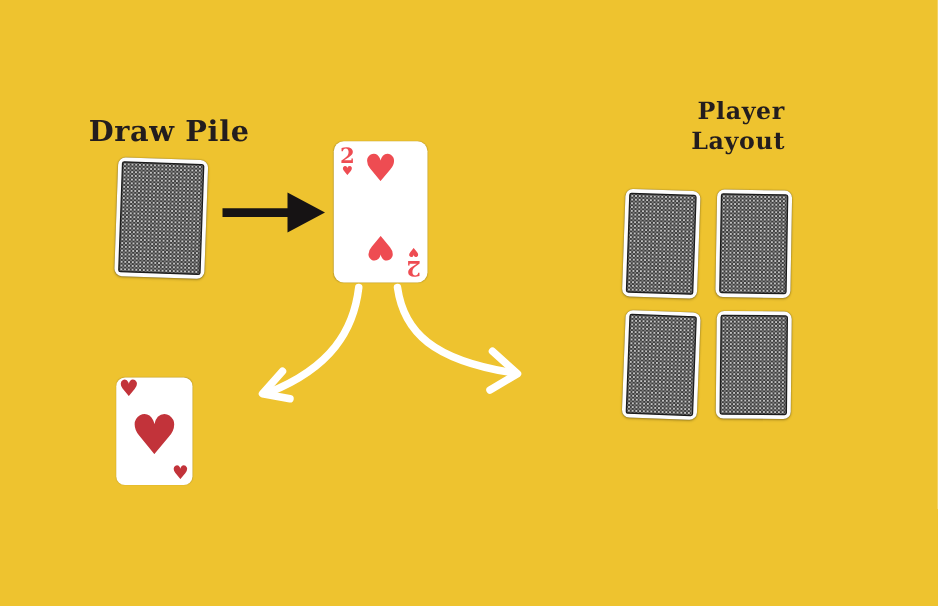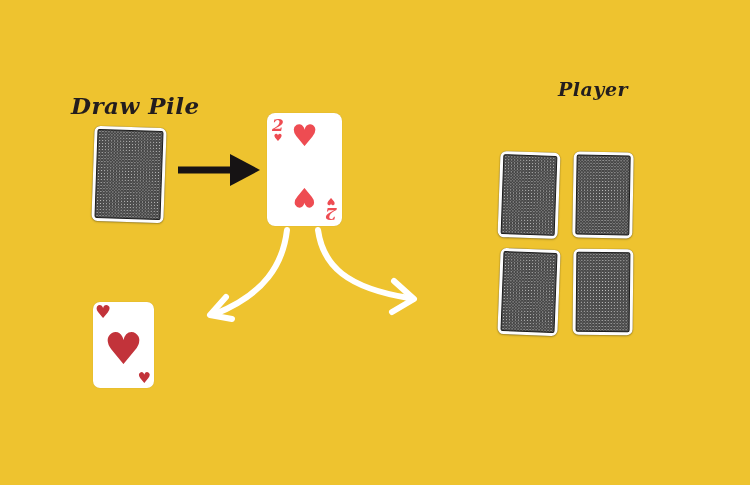--- a/index.html
+++ b/index.html
@@ -2,21 +2,20 @@
 <html><head>
 <meta charset="utf-8">
 <style>
   html,body{margin:0;padding:0;}
   .stage{
     position:relative;
     width:750px;height:485px;
     background:#eec32f;
     overflow:hidden;
     font-family:"DejaVu Serif", serif;
-    font-style:italic;
   }
   .label{
     position:absolute;
     color:#231d1e;
     font-weight:700;
     font-size:23px;
     letter-spacing:0.5px;
     white-space:nowrap;
   }
   .label-player{
@@ -133,20 +132,21 @@
 
 
   <div class="face-card" style="left:93px; top:302px; width:61px; height:86px; border-radius:7px;">
     <div class="heart" style="left:2px; top:1px; font-size:18px; color:#c2333a;">♥</div>
     <div class="heart" style="left:0; right:0; top:25px; font-size:44px; color:#c2333a;">♥</div>
     <div class="heart" style="right:3px; bottom:2px; font-size:15px; color:#c2333a;">♥</div>
   </div>
 
   <div class="label label-player" style="left:492px; top:78px; width:136px;">
     <div>Player</div>
+    <div>Layout</div>
   </div>
 
   <div class="player-grid">
     <div class="card-back r1">
       <div class="card-back-pattern"></div>
     </div>
     <div class="card-back r2">
       <div class="card-back-pattern"></div>
     </div>
     <div class="card-back r3">

